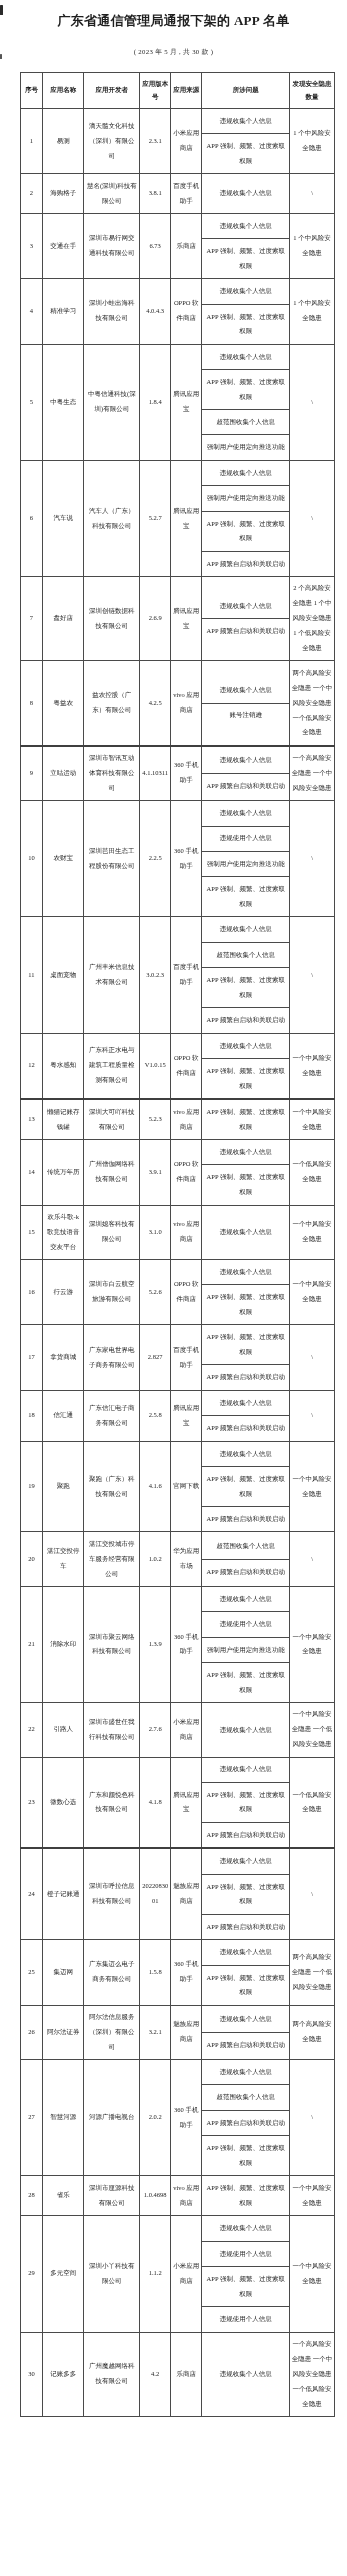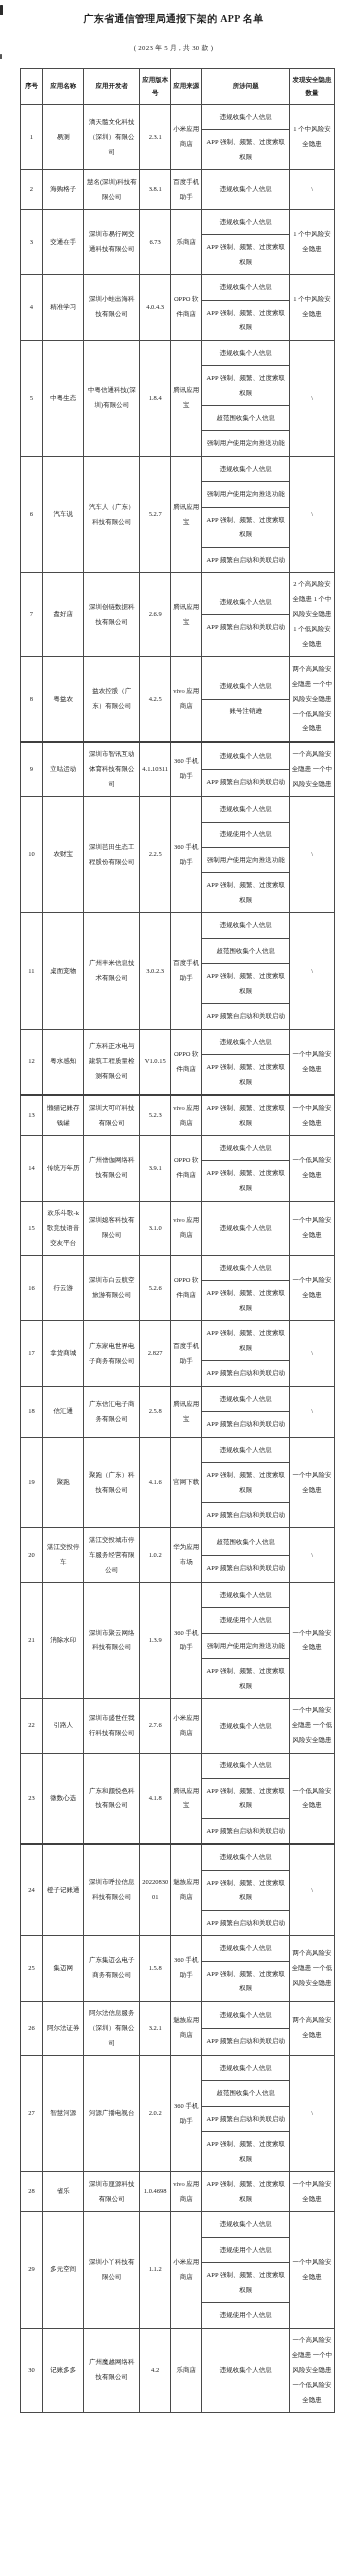--- a/index.html
+++ b/index.html
@@ -7,21 +7,21 @@
     width:347px;
     min-height:2576px;
     background:#ffffff;
     font-family:"Liberation Serif", serif;
     color:#1f1f1f;
     position:relative;
   }
   .page{padding-top:12px;}
   .title{
     text-align:center;
-    font-size:10px;
+    font-size:13px;
     font-weight:bold;
     letter-spacing:0.3px;
     margin:0;
     padding:0 11px;
   }
   .subtitle{
     text-align:center;
     font-size:6.8px;
     margin-top:17.4px;
     letter-spacing:0.3px;

